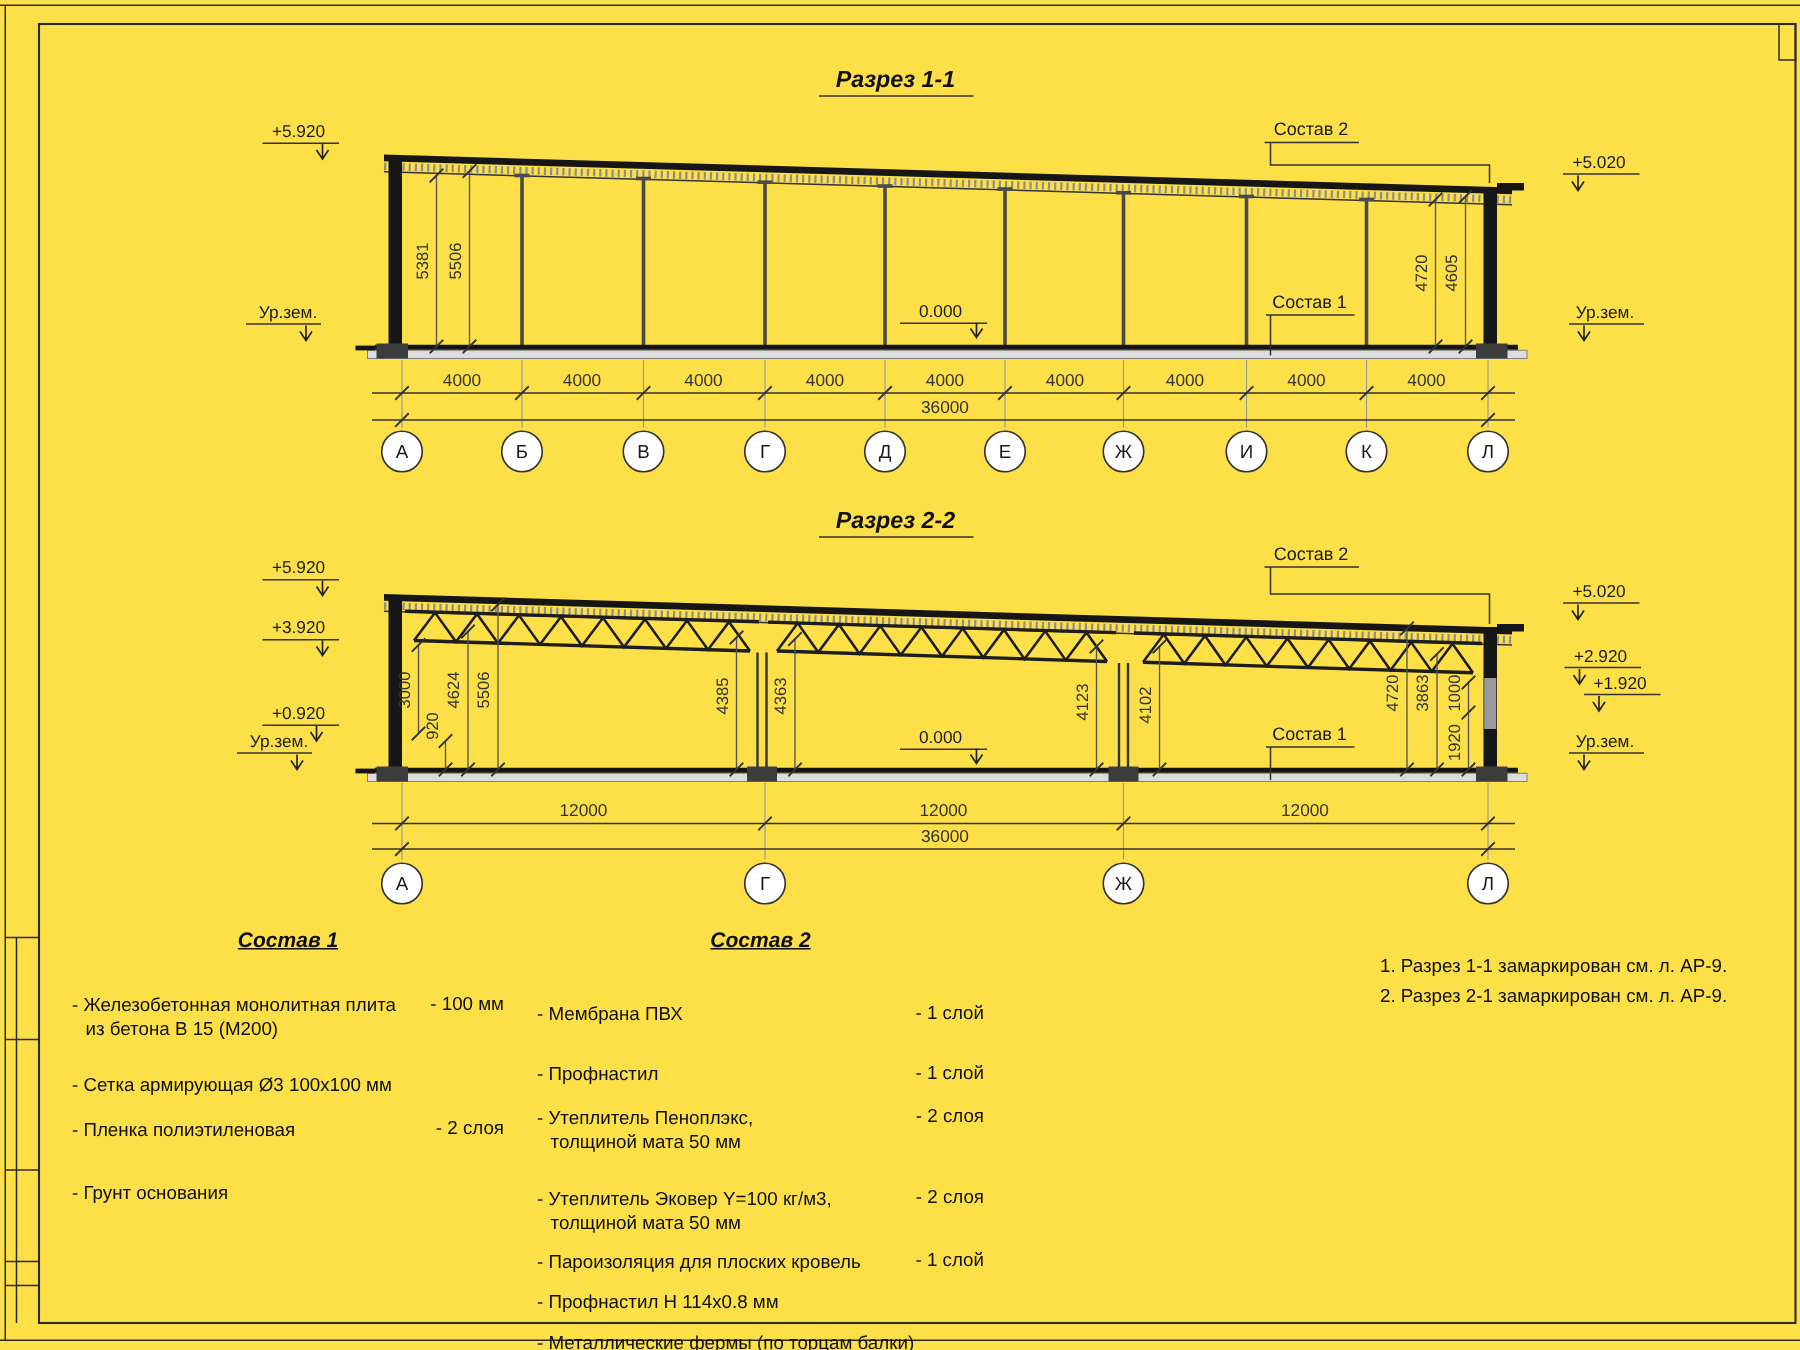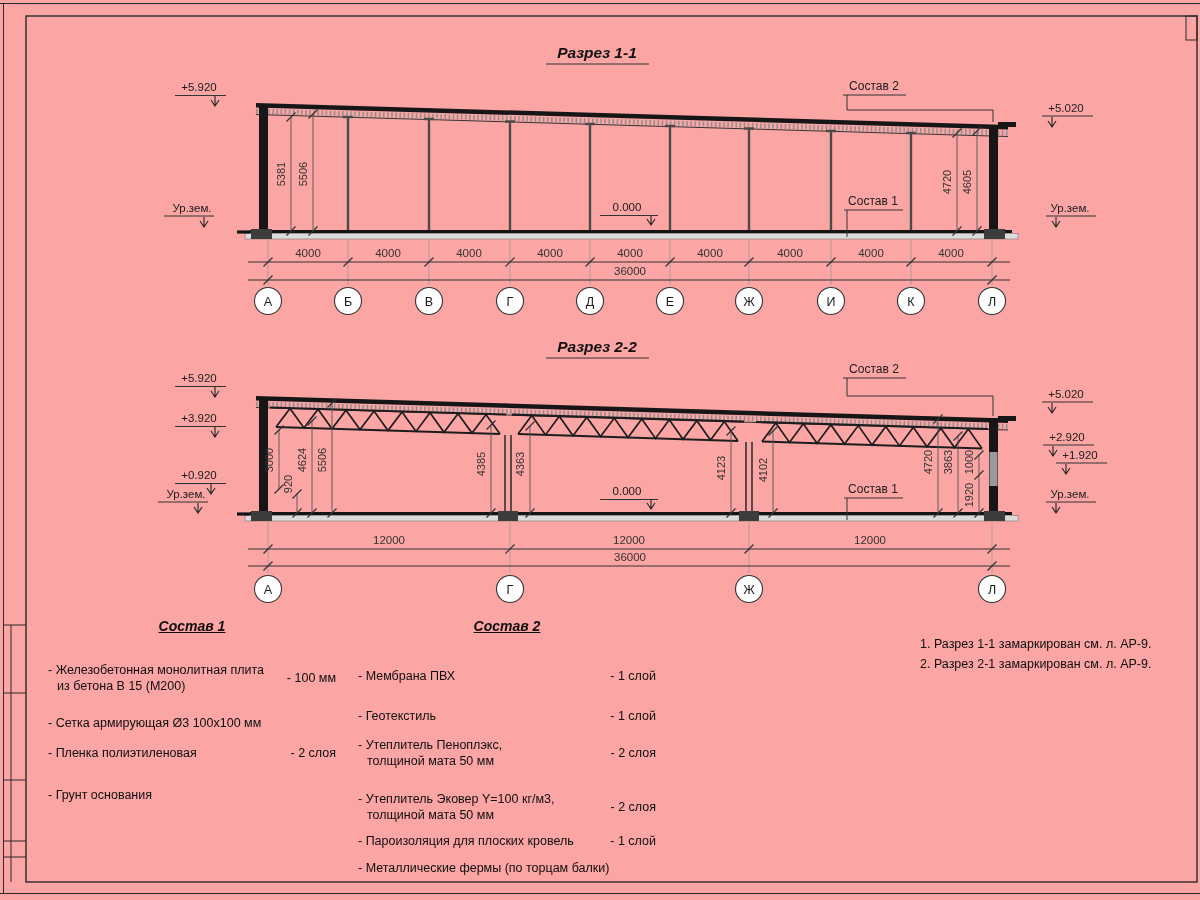--- a/index.html
+++ b/index.html
@@ -1,16 +1,16 @@
 <!DOCTYPE html>
 <html><head>
 <meta charset="utf-8">
 <style>
   html,body{margin:0;padding:0;background:#e8e8e8}
-  .sheet{position:relative;width:1200px;height:900px;background:#fca5a5;overflow:hidden;
+  .sheet{position:relative;width:1200px;height:900px;background:#fde047;overflow:hidden;
          font-family:"Liberation Sans",sans-serif;color:#111}
   svg{position:absolute;left:0;top:0}
   text{font-family:"Liberation Sans",sans-serif;fill:#222}
   .dim{font-size:11px;fill:#333}
   .bay{font-size:11.5px;fill:#333}
   .axis{font-size:12.5px;fill:#1a1a1a}
   .elev{font-size:11.5px;fill:#1a1a1a}
   .call{font-size:12px;fill:#1a1a1a}
   .ttl{font-size:15.5px;font-style:italic;font-weight:bold;fill:#111}
   .ln{stroke:#333;stroke-width:1;fill:none}
@@ -24,21 +24,21 @@
   .spk{stroke:#8f8f8f;stroke-width:5;stroke-dasharray:1.5 2.6;fill:none}
   .flr{fill:#dcdcdc;stroke:#777;stroke-width:.6}
   .fltop{stroke:#141414;stroke-width:3.2}
   .ft{fill:#3c3c3c}
   .bub{fill:#fff;stroke:#333;stroke-width:1.1}
   .frame{fill:none;stroke:#2b2b2b;stroke-width:1.4}
   .frth{fill:none;stroke:#2b2b2b;stroke-width:1}
   .list{position:absolute;font-size:12.5px;color:#0e0e0e}
   .list h3{margin:0;text-align:center;font-size:14px;font-style:italic;
            font-weight:700;text-decoration:underline}
-  .row{display:flex;justify-content:space-between;align-items:center}
+  .row{display:flex;justify-content:space-between;align-items:flex-start}
   .row .l span{display:block;line-height:1.3}
   .row .l span + span{padding-left:9px}
   .val{white-space:nowrap;margin-left:8px}
   .notes{position:absolute;left:920px;top:634px;font-size:12.5px;line-height:1.6;color:#0e0e0e}
   .notes div{white-space:nowrap}
 </style>
 </head>
 <body>
 
 <div class="sheet">
@@ -412,21 +412,21 @@
     <h3>Состав 2</h3>
     <div style="height:34px"></div>
     <div class="row" style="margin-bottom:24px">
       <div class="l">
           <span>- Мембрана ПВХ</span>
         </div>
       <div class="val">- 1 слой</div>
     </div>
     <div class="row" style="margin-bottom:12px">
       <div class="l">
-          <span>- Геотекстиль</span>
+          <span>- Профнастил</span>
         </div>
       <div class="val">- 1 слой</div>
     </div>
     <div class="row" style="margin-bottom:22px">
       <div class="l">
           <span>- Утеплитель Пеноплэкс,</span>
           <span>толщиной мата 50 мм</span>
         </div>
       <div class="val">- 2 слоя</div>
     </div>
@@ -435,20 +435,26 @@
           <span>- Утеплитель Эковер Y=100 кг/м3,</span>
           <span>толщиной мата 50 мм</span>
         </div>
       <div class="val">- 2 слоя</div>
     </div>
     <div class="row" style="margin-bottom:11px">
       <div class="l">
           <span>- Пароизоляция для плоских кровель</span>
         </div>
       <div class="val">- 1 слой</div>
+    </div>
+    <div class="row" style="margin-bottom:11px">
+      <div class="l">
+          <span>- Профнастил Н 114х0.8 мм</span>
+        </div>
+      <div class="val"></div>
     </div>
     <div class="row">
       <div class="l">
           <span>- Металлические фермы (по торцам балки)</span>
         </div>
       <div class="val"></div>
     </div>
   </div>
 
   <div class="notes">

